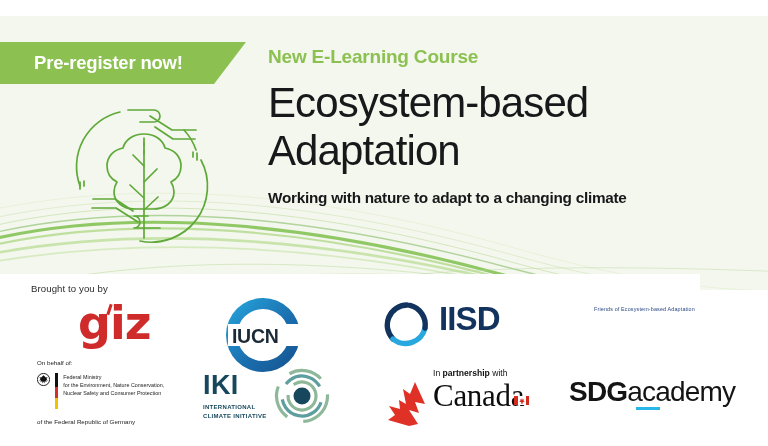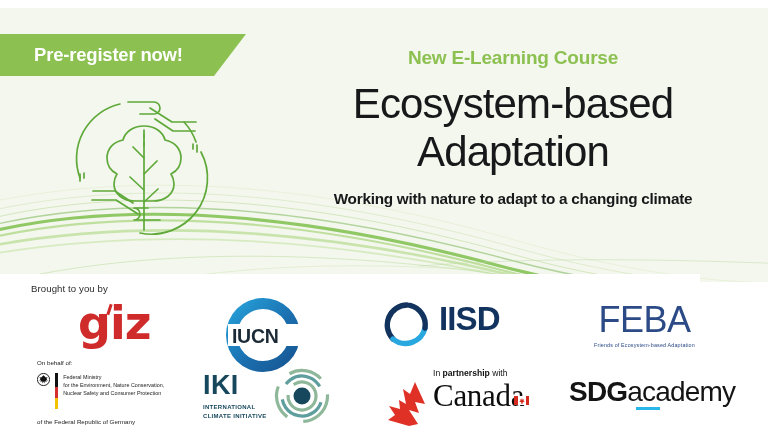--- a/index.html
+++ b/index.html
@@ -7,22 +7,22 @@
   body {
     width: 768px; height: 446px;
     font-family: "Liberation Sans", sans-serif;
     overflow: hidden; position: relative;
   }
 
   #poster { position: relative; width: 768px; height: 446px; background: #ffffff; }
 
   
   #hero {
-    position: absolute; left: 0; top: 8px; width: 768px; height: 274px;
-    background: #f4f7ed; overflow: hidden; text-align: center;
+    position: absolute; left: 0; top: 16px; width: 768px; height: 274px;
+    background: #f4f7ed; overflow: hidden;
   }
   #hero-curves { position: absolute; left: 0; top: 0; width: 768px; height: 274px; }
 
   
   #preregister-banner {
     position: absolute; left: 0; top: 26px;
     width: 246px; height: 42px;
     background: #8cc152;
     clip-path: polygon(0 0, 100% 0, 87% 100%, 0 100%);
     display: flex; align-items: center;
@@ -30,21 +30,21 @@
   }
   #preregister-label {
     color: #ffffff; font-size: 18.5px; font-weight: bold;
     letter-spacing: -0.2px; padding-left: 34px;
   }
 
   
   #eba-icon { position: absolute; left: 58px; top: 74px; width: 172px; height: 158px; z-index: 4; }
 
   
-  #hero-text { position: absolute; left: 268px; top: 30px; width: 490px; z-index: 4; margin-top: 9px; }
+  #hero-text { position: absolute; left: 268px; top: 30px; width: 490px; z-index: 4; }
   #eyebrow {
     color: #8cc152; font-size: 19px; font-weight: bold;
     letter-spacing: -0.2px; margin-bottom: 11px;
   }
   #main-title {
     color: #16181a; font-size: 42px; font-weight: normal;
     line-height: 1.14; letter-spacing: -0.9px; margin-bottom: 14px;
   }
   #main-title .tline { display: block; }
   #subtitle {
@@ -284,21 +284,20 @@
     <div class="logo-cell" id="logo-iisd">
       <svg width="46" height="46" viewBox="0 0 46 46">
         <path d="M23,3 A20,20 0 0 0 9,37" fill="none" stroke="#12335e" stroke-width="5.4" stroke-linecap="round"></path>
         <path d="M9,37 A20,20 0 0 0 41,26" fill="none" stroke="#29a8e0" stroke-width="5.4" stroke-linecap="round"></path>
         <path d="M41,26 A20,20 0 0 0 26,3.4" fill="none" stroke="#12335e" stroke-width="5.4" stroke-linecap="round"></path>
       </svg>
       <div id="iisd-word">IISD</div>
     </div>
 
     <div class="logo-cell" id="logo-feba">
-      <div id="feba-word">FEBA</div>
       <div id="feba-tagline">Friends of Ecosystem-based Adaptation</div>
     </div>
 
     <div class="logo-cell" id="logo-iki">
       <div>
         <div id="iki-word">IKI</div>
         <div id="iki-sub">
           <div>INTERNATIONAL</div>
           <div>CLIMATE INITIATIVE</div>
         </div>

